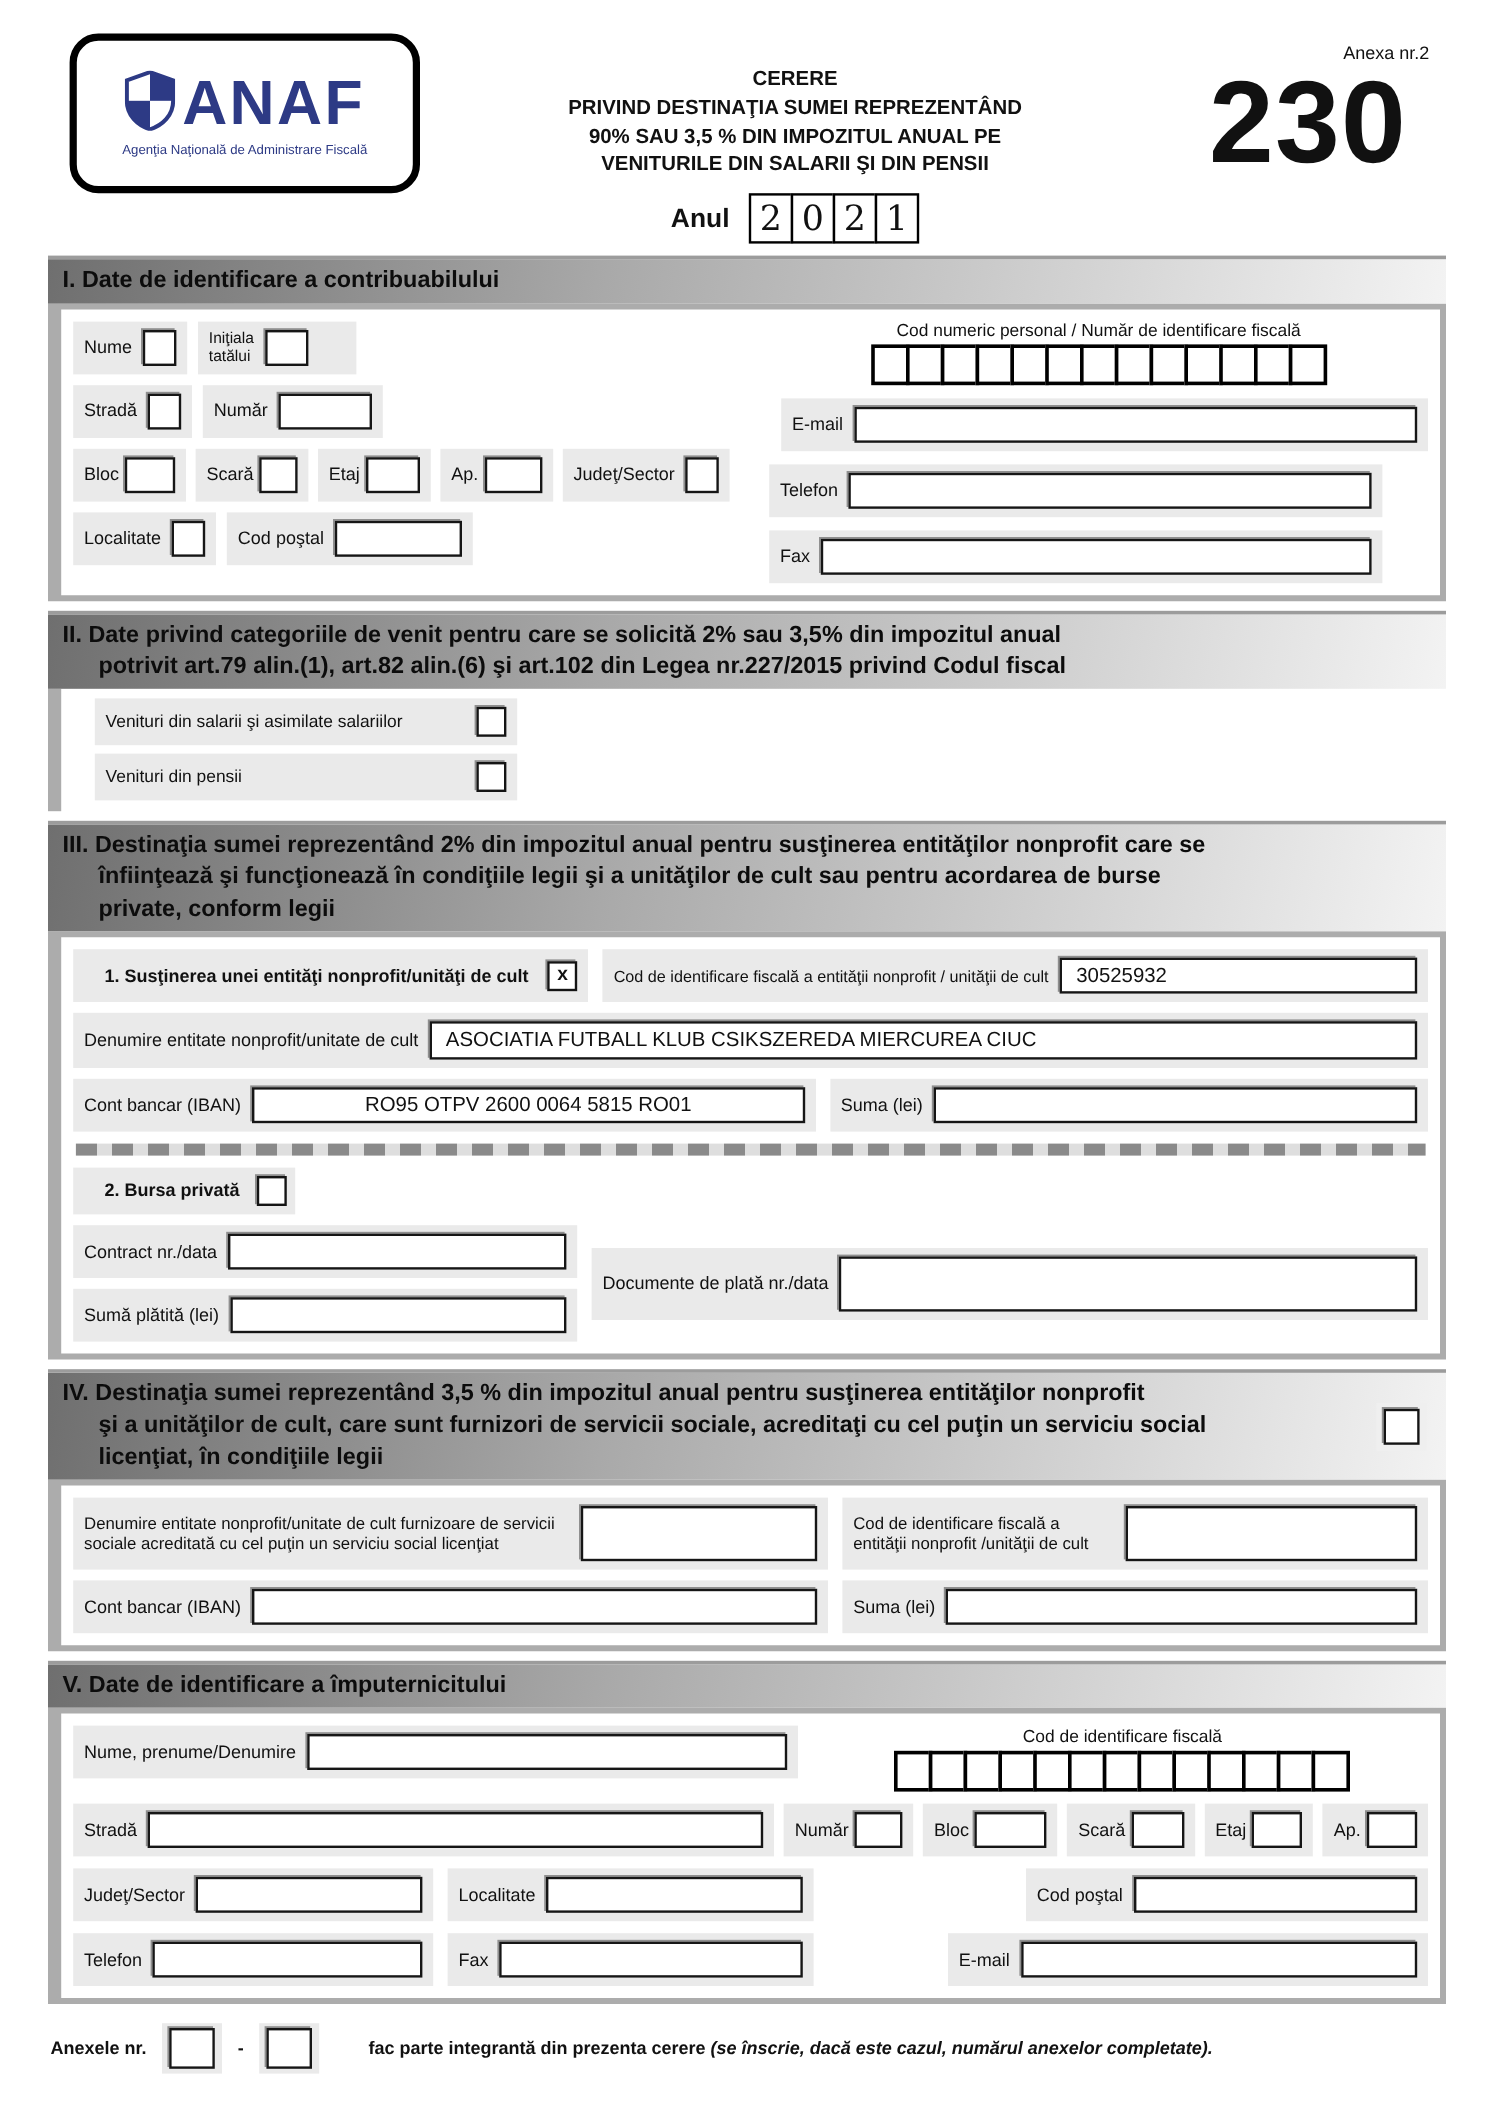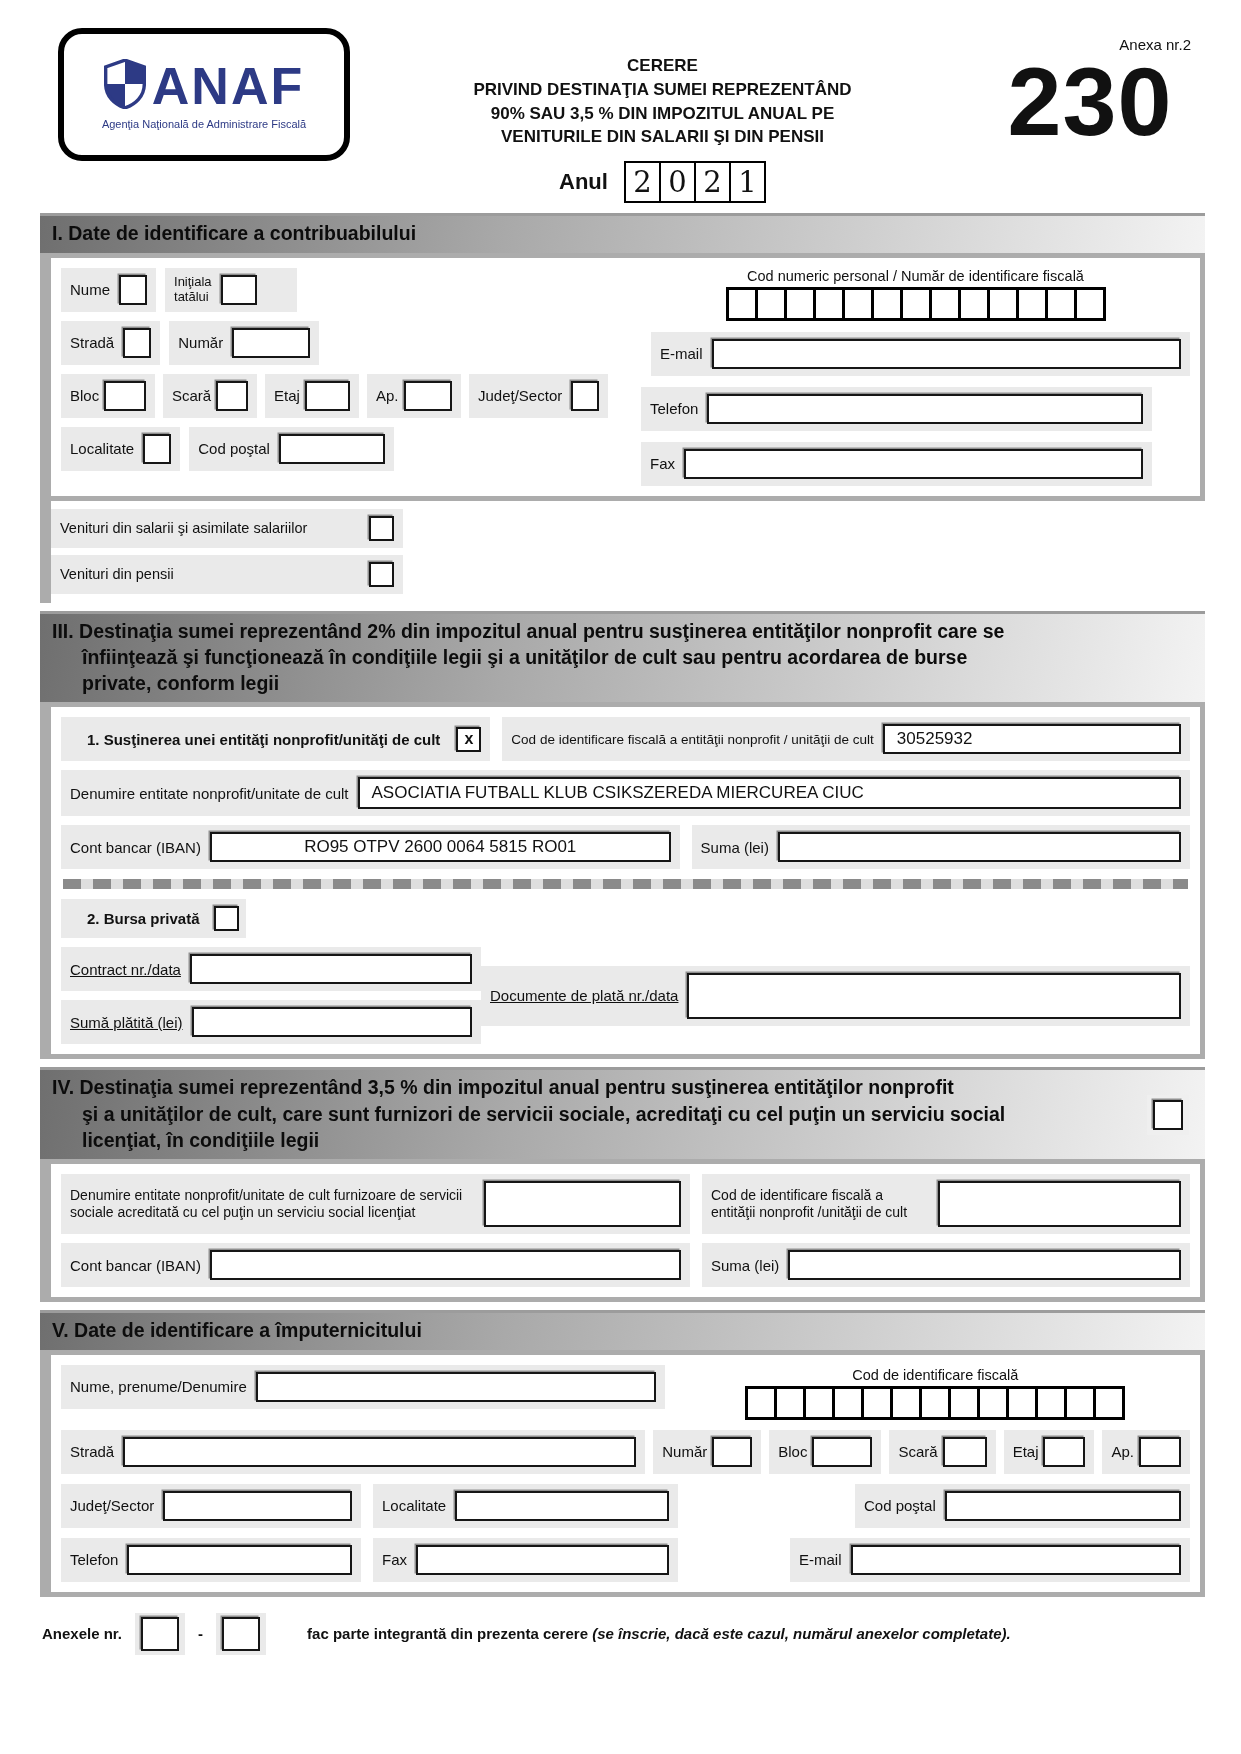--- a/index.html
+++ b/index.html
@@ -57,39 +57,39 @@
   .cell.numar1{width:150px;flex:none;}
   .cell.small{width:94px;flex:none;gap:5px;}
   .cell.codp{width:205px;flex:none;}
   .cnp-label{font-size:14.5px;text-align:center;margin-bottom:3px;}
   .cnp-cells{display:flex;justify-content:center;}
   .cnp-cell{width:32px;height:34px;border:3px solid #000;margin-left:-3px;background:#fff;box-sizing:border-box;}
   .cnp-cell:first-child{margin-left:0;}
   .mr38{margin-right:38px;}
 
   
-  .s2-wrap{border-left:11px solid #acacac;padding:8px 0 9px 0;display:flex;flex-direction:column;gap:7px;}
+  .s2-wrap{border-left:11px solid #acacac;padding:8px 0 9px 28px;display:flex;flex-direction:column;gap:7px;}
   .s2-row{width:352px;box-sizing:border-box;}
   .s2-row .lbl{font-size:14.5px;flex:1;white-space:normal;}
 
   
   .s3-r1{display:flex;gap:12px;margin-bottom:9px;}
   .s3-item1{flex:none;gap:16px;}
   .s3-cif{flex:1;}
   .s3-cif .lbl{font-size:13.5px;}
   .s3-cif .inp{flex:1;}
   .s3-r2 .inp{flex:1;height:32px;}
   .s3-r3{display:flex;gap:12px;margin-top:9px;}
   .s3-iban{flex:1.25;}
   .s3-iban .inp{flex:1;}
   .s3-suma{flex:1;}
   .s3-suma .inp{flex:1;}
   .dash{height:10px;margin:10px 2px;background:repeating-linear-gradient(90deg,#8a8a8a 0 18px,#dedede 18px 30px);}
   .s3-bursa{width:185px;gap:14px;margin-bottom:9px;}
-  .s3-bot{display:flex;text-decoration:underline;}
+  .s3-bot{display:flex;gap:12px;}
   .s3-bot-left{width:420px;flex:none;display:flex;flex-direction:column;gap:9px;}
   .s3-bot-left .inp{flex:1;}
   .s3-doc{flex:1;align-self:center;}
   .s3-doc .inp{flex:1;height:46px;}
 
   
   .s4-r1{display:flex;gap:12px;margin-bottom:9px;}
   .s4-den{flex:1.3;}
   .s4-den .lbl{font-size:14px;width:405px;flex:none;}
   .s4-den .inp{flex:1;height:46px;}
@@ -264,20 +264,24 @@
           <span class="inp grow"></span>
         </div>
         <div class="cell mr38">
           <span class="lbl">Fax</span>
           <span class="inp grow"></span>
         </div>
       </div>
     </div>
   </div>
 
+  <div class="band">
+    <div class="ln">II. Date privind categoriile de venit pentru care se solicită 2% sau 3,5% din impozitul anual</div>
+    <div class="ln ind">potrivit art.79 alin.(1), art.82 alin.(6) şi art.102 din Legea nr.227/2015 privind Codul fiscal</div>
+  </div>
   <div class="s2-wrap">
     <div class="cell s2-row">
       <span class="lbl">Venituri din salarii şi asimilate salariilor</span>
       <span class="chk"></span>
     </div>
     <div class="cell s2-row">
       <span class="lbl">Venituri din pensii</span>
       <span class="chk"></span>
     </div>
   </div>

